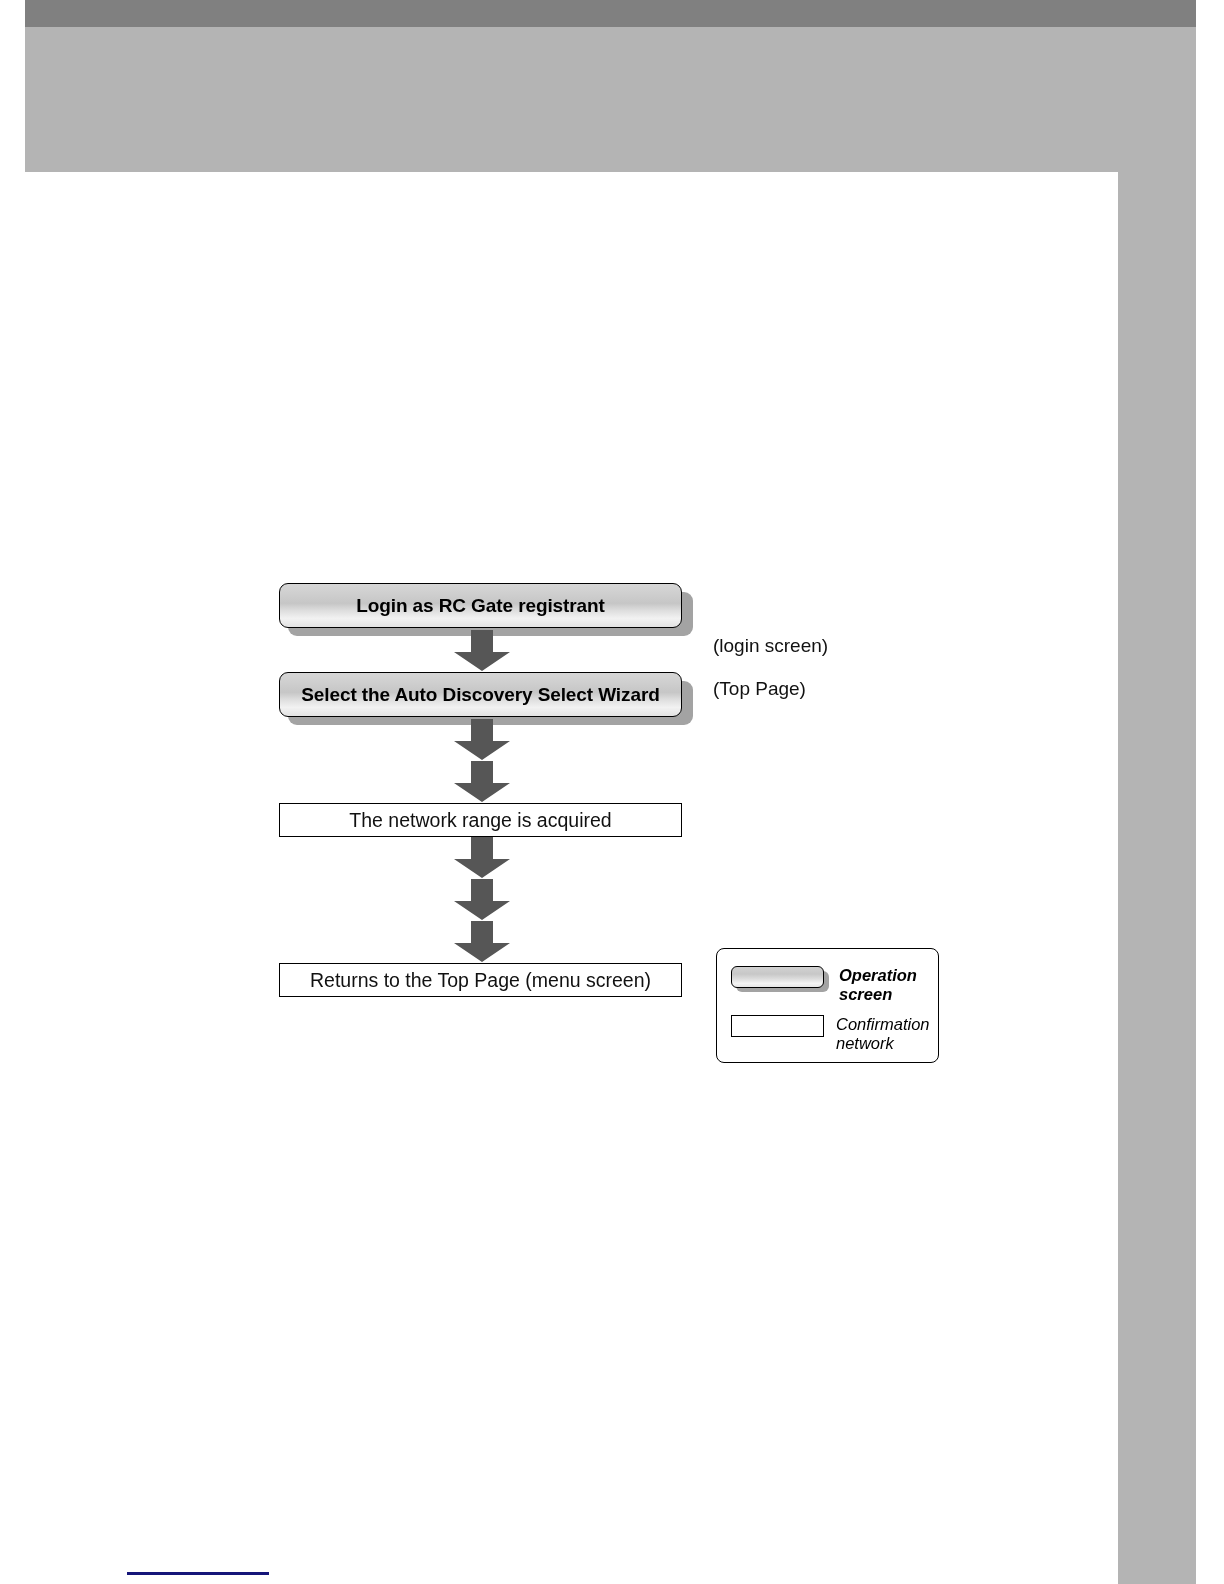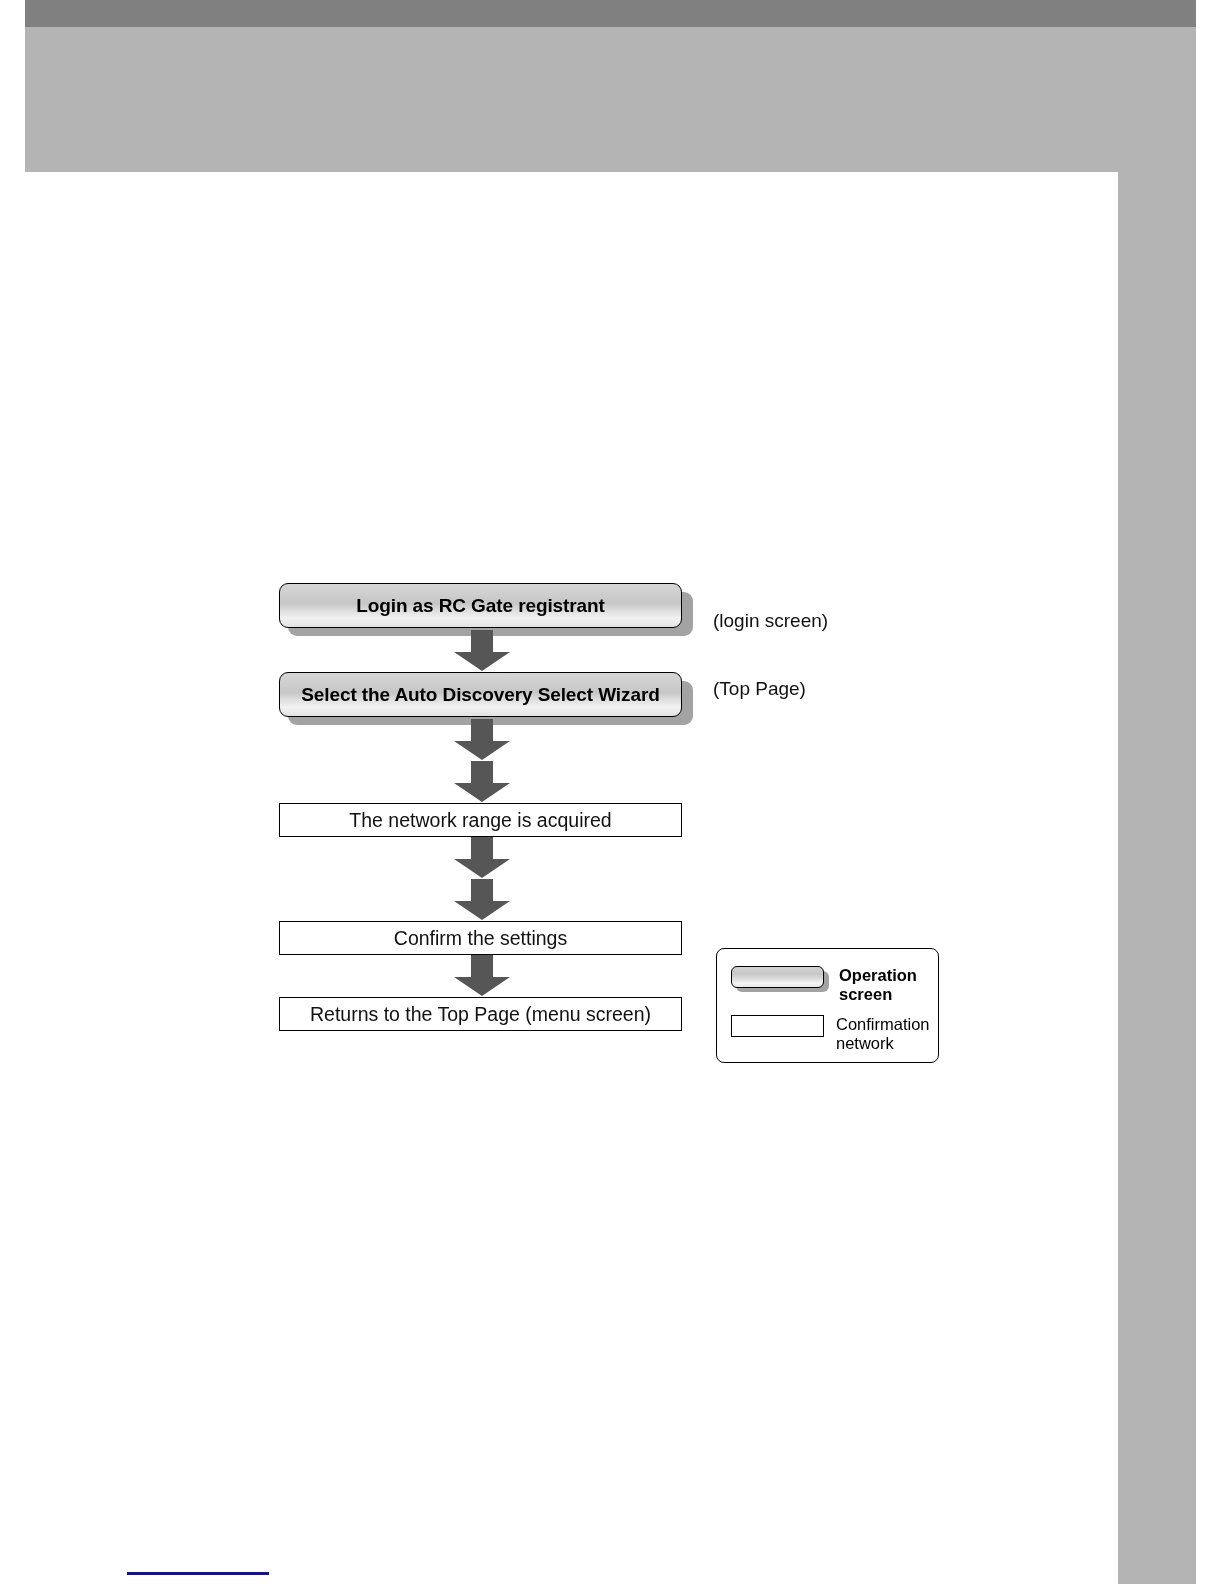--- a/index.html
+++ b/index.html
@@ -149,39 +149,40 @@
   }
   .arrow svg { display: block; }
 
   
   .side-note {
     position: absolute;
     font-size: 19px;
     color: #111111;
     white-space: nowrap;
   }
-  #note-login  { left: 713px; top: 610px; }
+  #note-login  { left: 713px; top: 635px; }
   #note-top    { left: 713px; top: 678px; }
 
   
   #legend {
     position: absolute;
     left: 716px;
     top: 948px;
     width: 223px;
     height: 115px;
     box-sizing: border-box;
     border: 1.8px solid #000000;
     border-radius: 8px;
     background: #ffffff;
   }
   .legend-row {
     position: absolute;
     display: flex;
     align-items: flex-start;
+    font-style: italic;
   }
   #legend-row-op   { left: 14px; top: 17px; }
   #legend-row-conf { left: 14px; top: 66px; }
 
   .swatch-op-wrap {
     position: relative;
     width: 96px;
     height: 24px;
     margin-right: 12px;
     flex: none;
@@ -291,25 +292,20 @@
       </svg>
     </div>
 
 
     <div class="arrow">
       <svg width="60" height="42" viewBox="0 0 60 42" aria-hidden="true">
         <path d="M19 0 H41 V22 H58 L30 41 L2 22 H19 Z" fill="#565656"></path>
       </svg>
     </div>
 
-    <div class="flow-row">
-      <div class="conf-box">
-        <span class="conf-box-label">Confirm the settings</span>
-      </div>
-    </div>
 
     <div class="arrow">
       <svg width="60" height="42" viewBox="0 0 60 42" aria-hidden="true">
         <path d="M19 0 H41 V22 H58 L30 41 L2 22 H19 Z" fill="#565656"></path>
       </svg>
     </div>
 
     <div class="flow-row">
       <div class="conf-box">
         <span class="conf-box-label">Returns to the Top Page (menu screen)</span>

